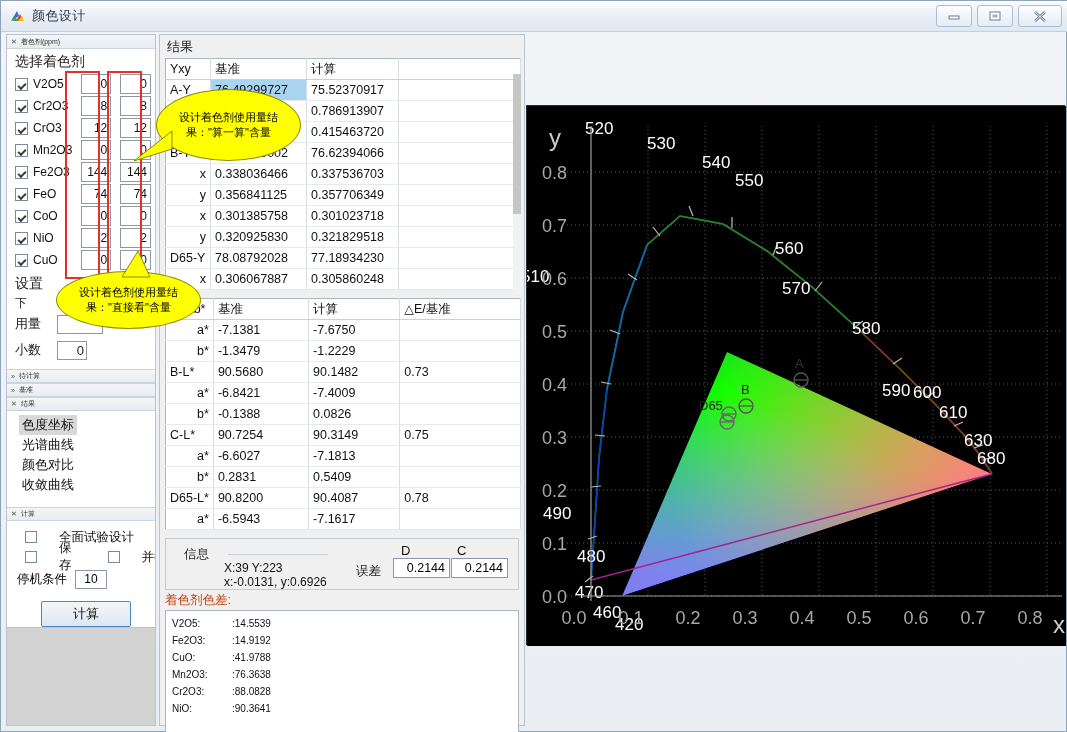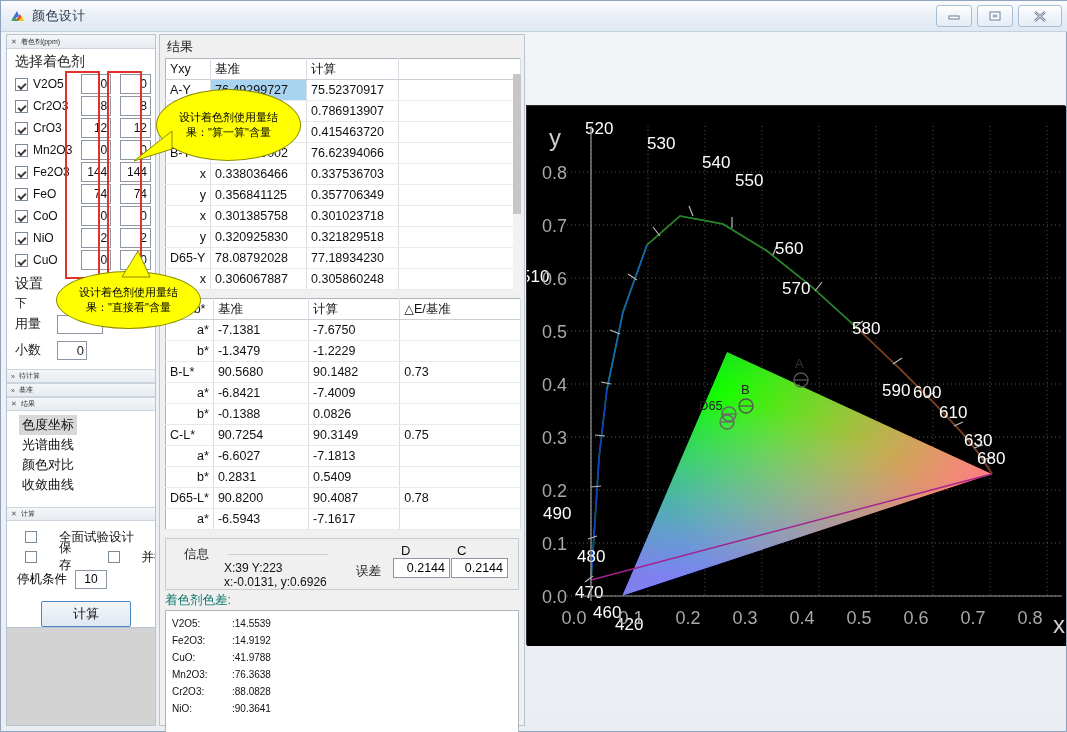--- a/index.html
+++ b/index.html
@@ -153,21 +153,21 @@
   .err-lbl { position: absolute; left: 190px; top: 24px; font-size: 12.5px; color: #222; }
   .err-d-lbl { position: absolute; left: 235px; top: 4px; font-size: 13px; color: #111; }
   .err-c-lbl { position: absolute; left: 291px; top: 4px; font-size: 13px; color: #111; }
   .err-d { position: absolute; left: 227px; top: 19px; width: 57px; height: 20px;
            background: #fff; border: 1px solid #8d98a4; font-size: 12.5px; text-align: right;
            padding-right: 4px; line-height: 18px; }
   .err-c { position: absolute; left: 285px; top: 19px; width: 57px; height: 20px;
            background: #fff; border: 1px solid #8d98a4; font-size: 12.5px; text-align: right;
            padding-right: 4px; line-height: 18px; }
 
-  .cd-title { font-size: 12.5px; color: #0f766e; padding: 2px 0 1px 5px; }
+  .cd-title { font-size: 12.5px; color: #c2410c; padding: 2px 0 1px 5px; }
   .cd-box { margin: 0 5px; height: 140px; background: #fff; border: 1px solid #adb6bf;
             padding: 4px 0 0 6px; }
   .cd-row { font-size: 10px; color: #111; line-height: 17px; display: flex; }
   .cd-name { width: 60px; }
   .cd-val { }
 
   .scroll-v {
     position: absolute; right: 1px; top: 0; width: 8px; height: 100%;
     background: #f2f2f2;
   }

